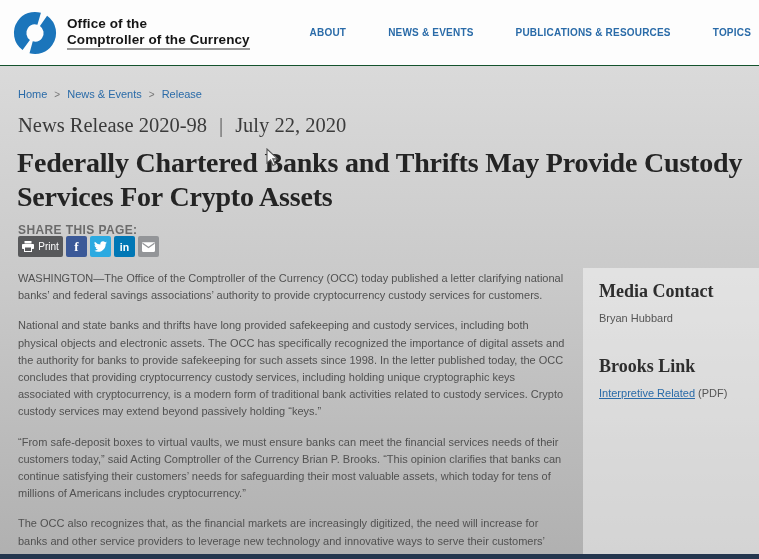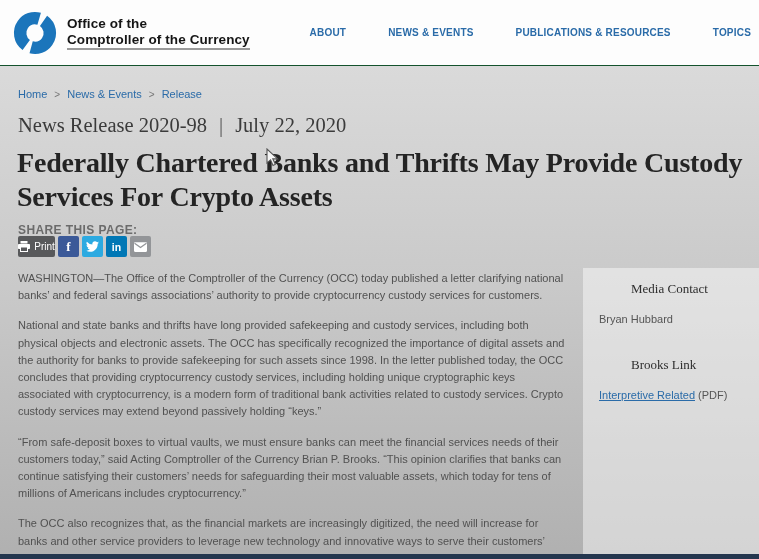--- a/index.html
+++ b/index.html
@@ -43,39 +43,39 @@
     font-family:"Liberation Serif", serif; font-weight:bold; font-size:28px;
     line-height:34px; color:#242424; letter-spacing:-0.2px;
   }
 
   .share-label { position:absolute; top:157px; left:18px; font-size:12px; font-weight:bold; color:#6b6b6b; letter-spacing:.4px; }
   .share-row { position:absolute; top:170px; left:18px; display:flex; gap:3px; align-items:center; }
   .share-btn {
     height:21px; display:flex; align-items:center; justify-content:center;
     border:none; color:#fff; cursor:pointer; border-radius:2px;
   }
-  .btn-print { background:#58595b; width:37px; gap:4px; font-size:10px; }
+  .btn-print { background:#58595b; width:45px; gap:4px; font-size:10px; }
   .btn-sq { width:21px; }
   .btn-facebook { background:#3b5998; font-size:13px; font-weight:bold; font-family:"Liberation Serif", serif; }
   .btn-twitter { background:#2caae1; }
   .btn-linkedin { background:#0077b5; font-size:10.5px; font-weight:bold;justify-content:center; }
   .btn-email { background:#939598; }
 
   .article {
     position:absolute; top:204px; left:18px; width:552px;
     font-size:11px; line-height:17.2px; color:#515151;
   }
   .article p { margin-bottom:13px; }
 
   .aside-panel {
     position:absolute; left:583px; right:0; top:202px; bottom:5px;
     background:rgba(255,255,255,0.45); padding:13px 10px 0 16px;
   }
-  .aside-h { font-family:"Liberation Serif", serif; font-size:13px; color:#2e2e2e; font-weight:400;margin-left:32px; }
-  .aside-line { font-size:11px; color:#555; line-height:16px; } .mt2 { margin-top:2px; } .mt28 { margin-top:30px; } .mt14 { margin-top:14px; }
+  .aside-h { font-family:"Liberation Serif", serif; font-size:18px; color:#2e2e2e; font-weight:700; }
+  .aside-line { font-size:11px; color:#555; line-height:16px; } .mt2 { margin-top:2px; } .mt28 { margin-top:30px; } .mt14 { margin-top:8px; }
   .aside-link { color:#2a6ba8; text-decoration:underline; cursor:pointer; }
   .aside-suffix { color:#555; }
 
   .bottom-bar { position:absolute; left:0; right:0; bottom:0; height:5px; background:#24364e; }
 
   .cursor { position:absolute; top:82px; left:265px; pointer-events:none; }
 </style>
 </head>
 <body>
 

